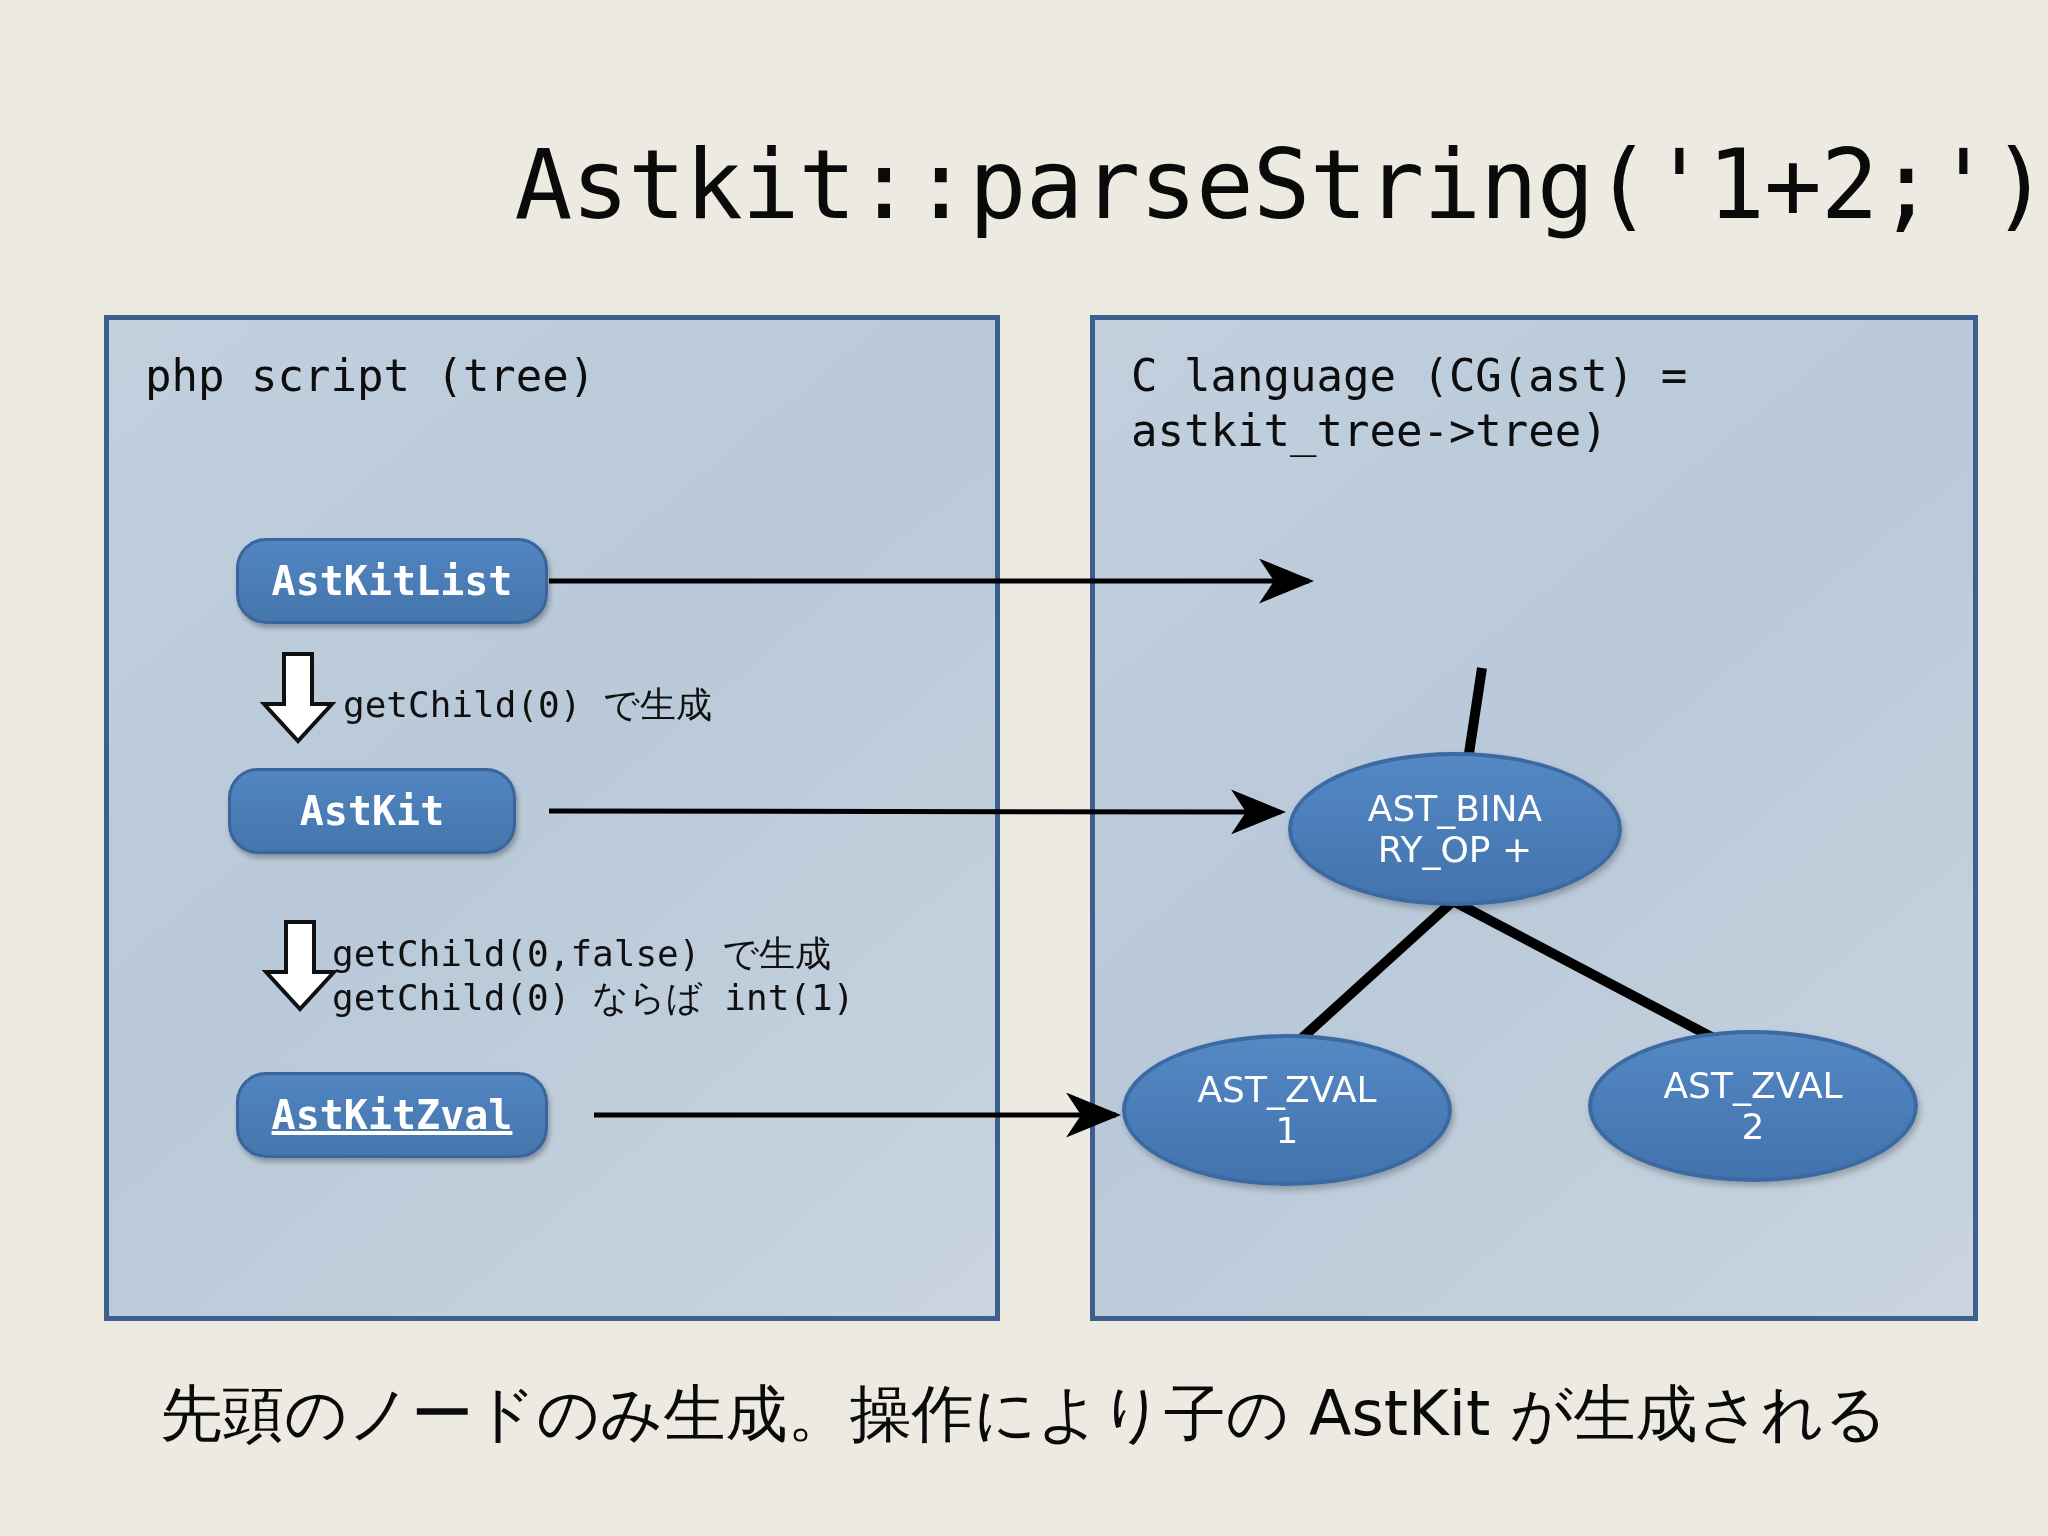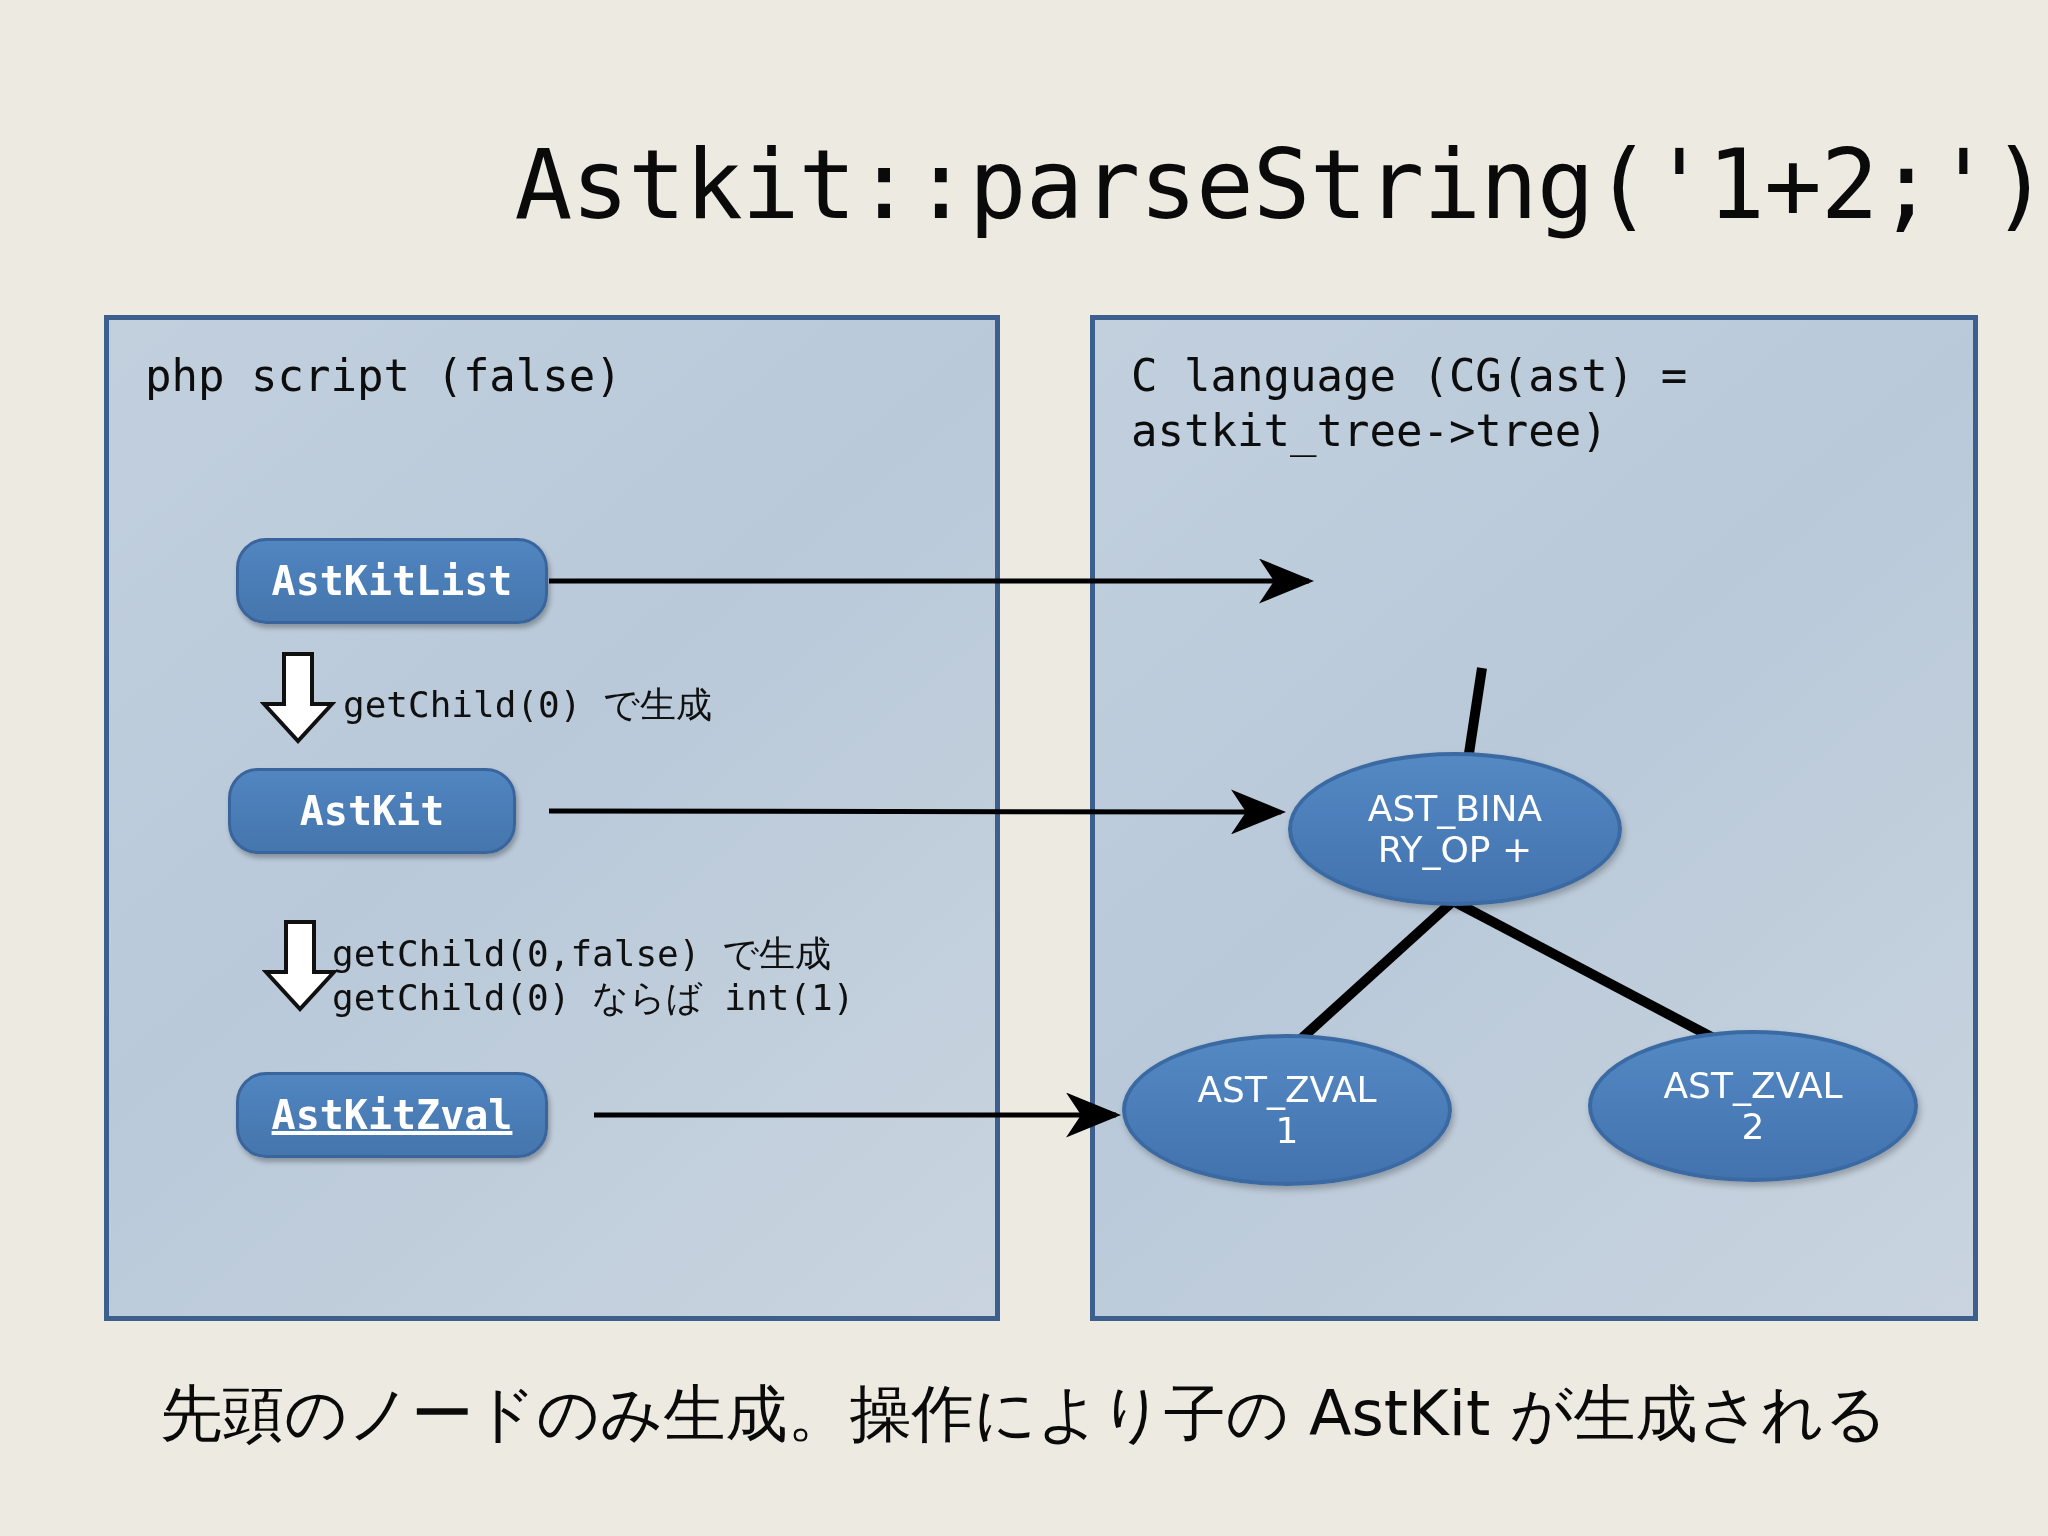--- a/index.html
+++ b/index.html
@@ -150,21 +150,21 @@
   }
 </style>
 </head>
 <body>
 
 <div id="slide">
 
   <div class="slide-title">Astkit::parseString('1+2;')</div>
 
   <div class="panel" id="panel-left">
-    <div class="panel-header">php script (false)</div>
+    <div class="panel-header">php script (tree)</div>
   </div>
 
   <div class="panel" id="panel-right">
     <div class="panel-header">C language (CG(ast) =
 astkit_tree-&gt;tree)</div>
   </div>
 
   <svg id="connectors" viewBox="0 0 2048 1536">
     <defs>
       <marker id="arrowhead" markerWidth="11" markerHeight="9" refX="10" refY="4.5" orient="auto" markerUnits="strokeWidth">

